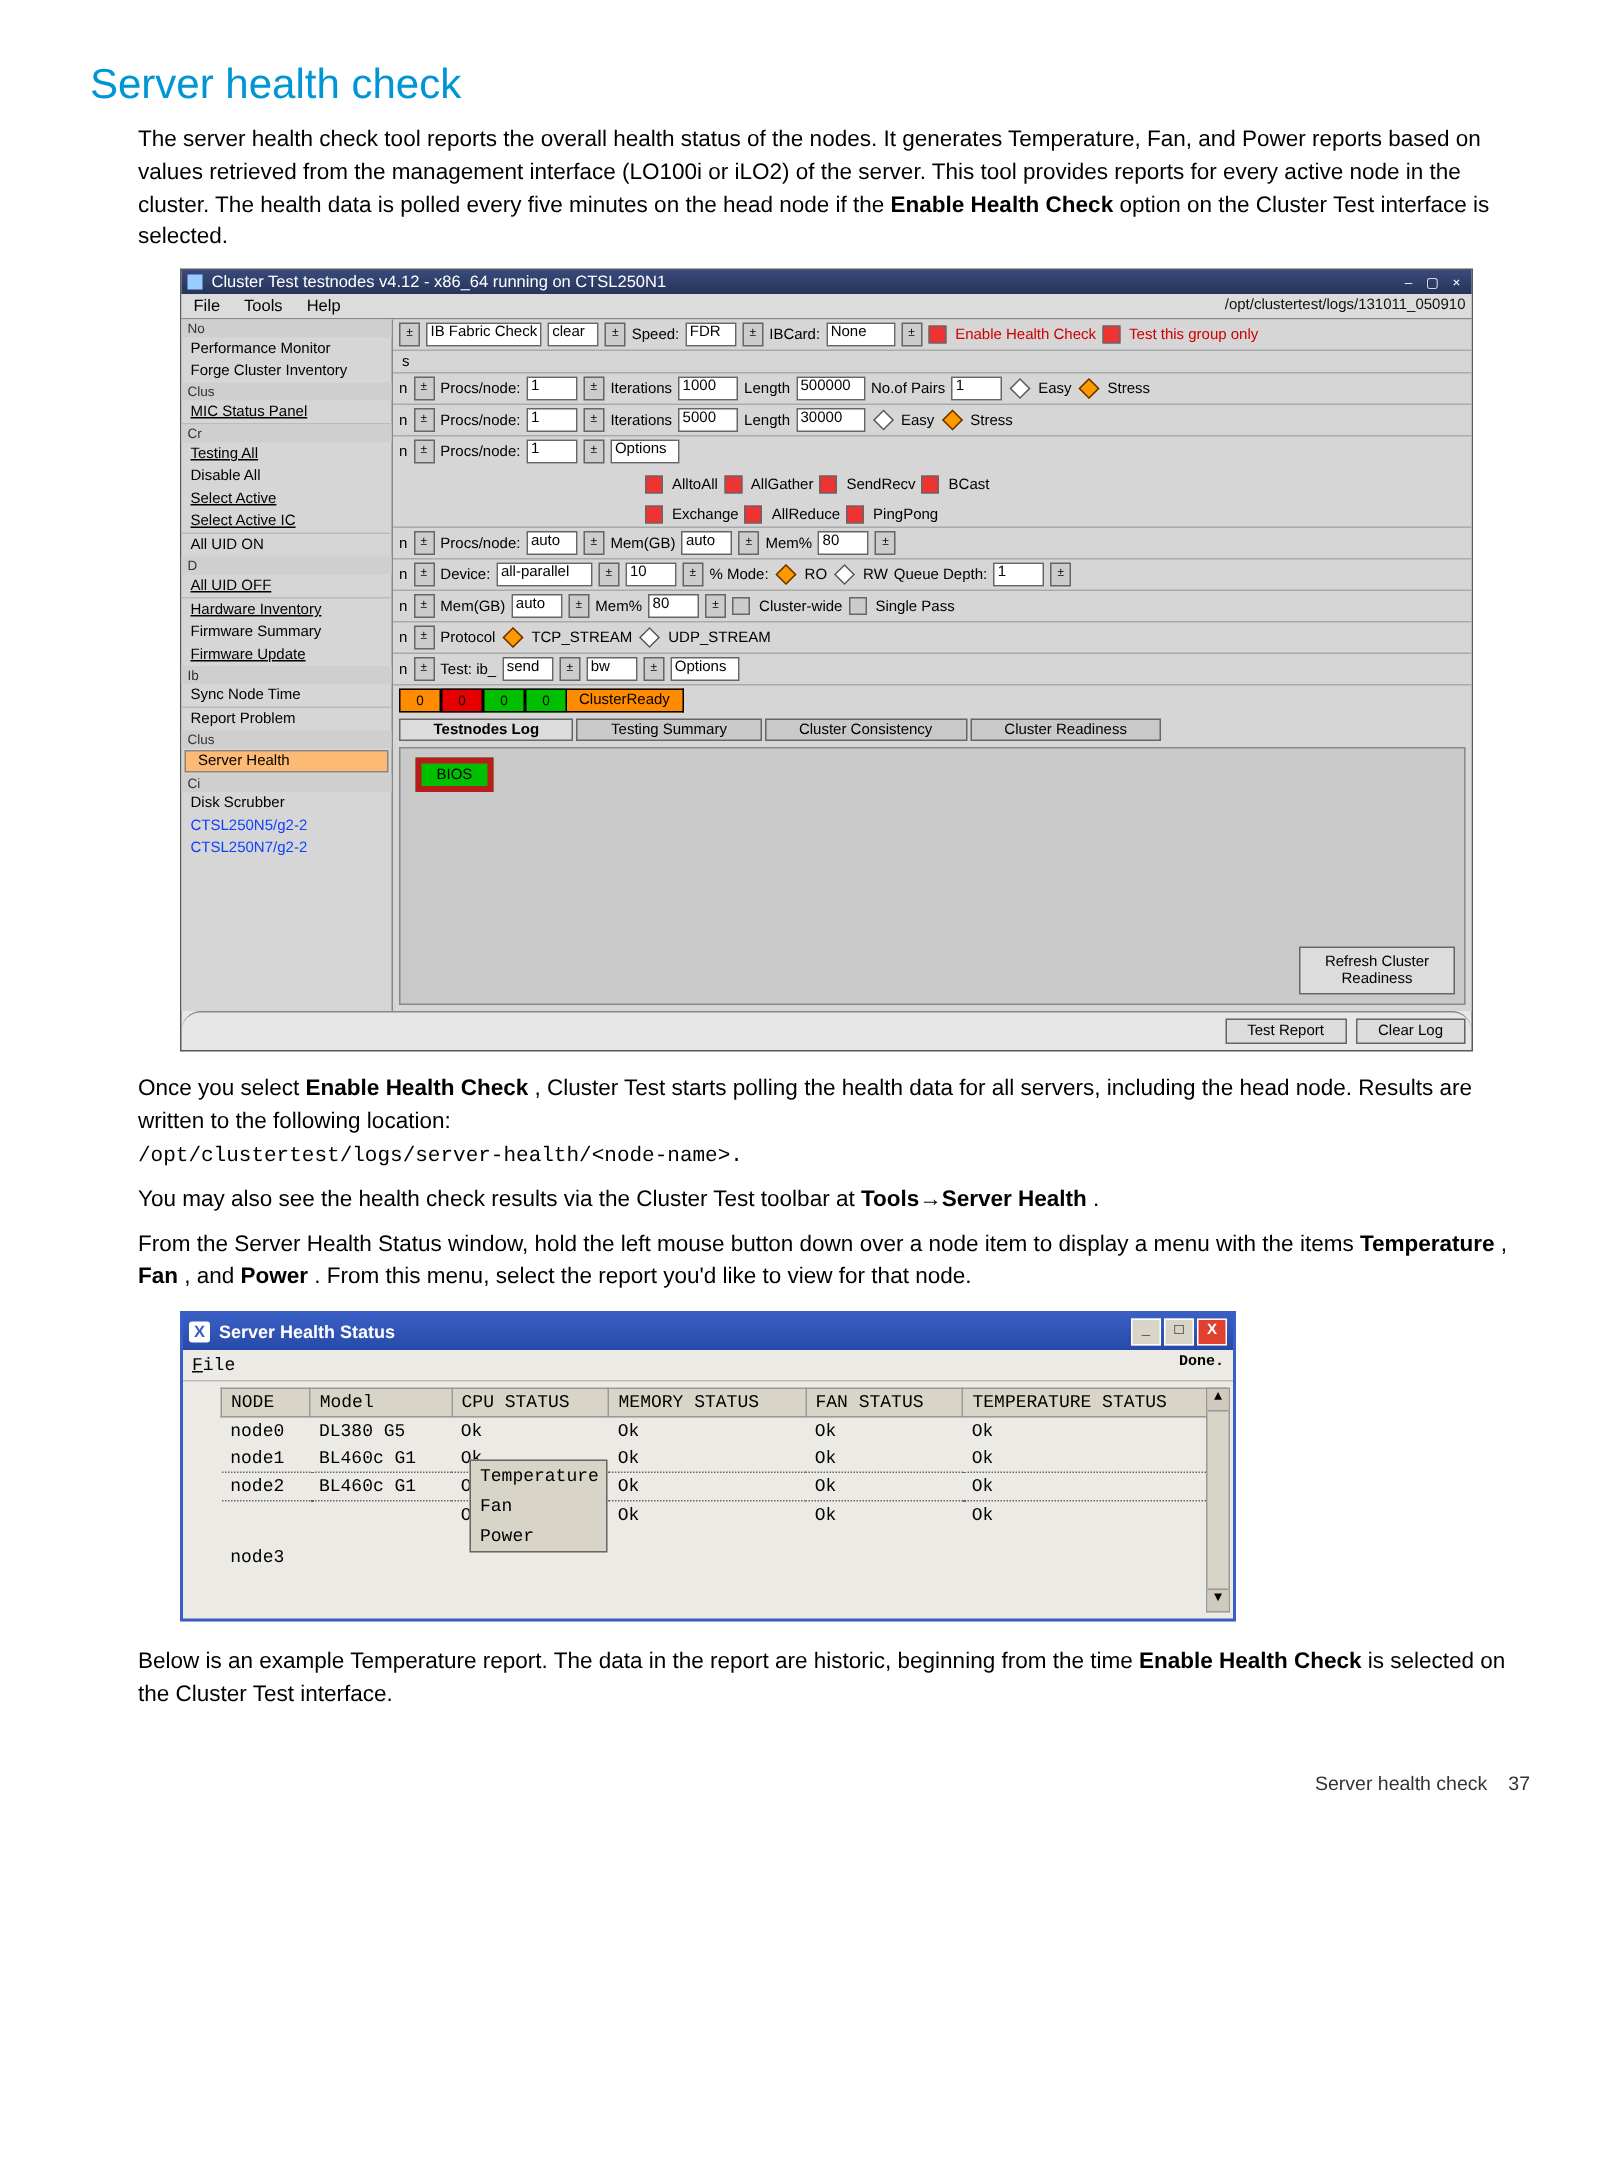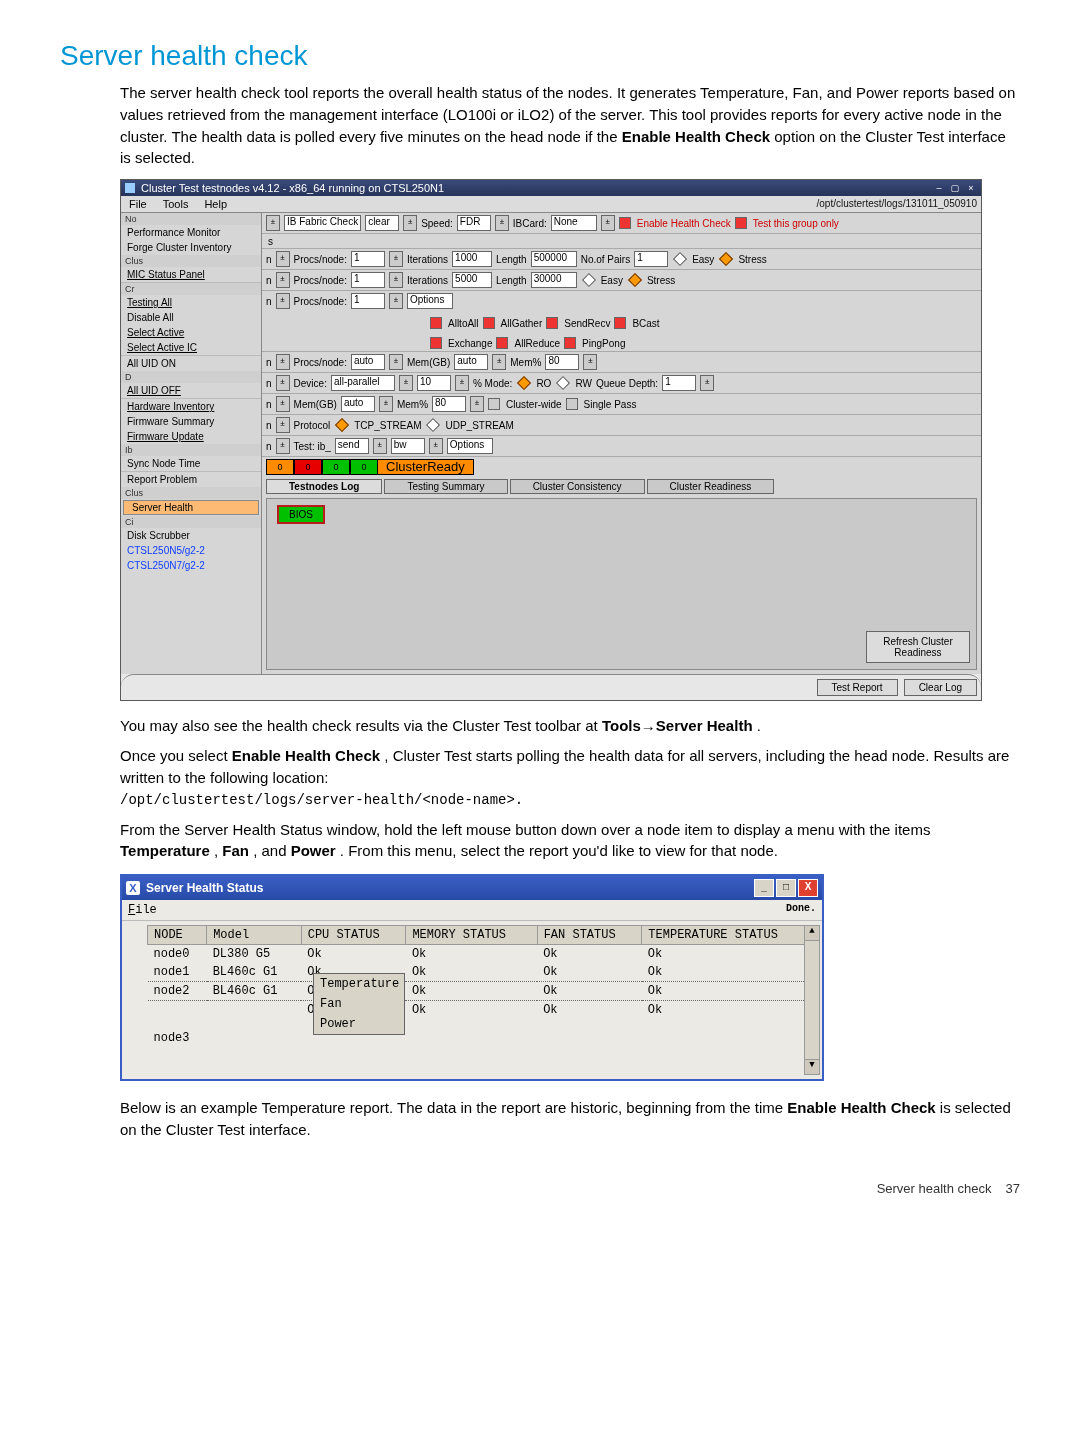--- a/index.html
+++ b/index.html
@@ -13,21 +13,21 @@
     background: #fff;
   }
   h1.page-title {
     font-family: Arial, Helvetica, sans-serif;
     font-weight: normal;
     font-size: 28px;
     color: #0096d6;
     margin: 0 0 10px 0;
   }
   .body-text {
-    margin-left: 60px;
+    margin-left: 32px;
     line-height: 1.45;
     font-size: 15px;
   }
   .body-text p { margin: 8px 0; }
   .mono { font-family: "Courier New", monospace; font-size: 14px; }
   b { font-weight: bold; }
 
   
   .win {
     margin: 10px 60px 14px 60px;
@@ -76,30 +76,30 @@
   .diamond { width:8px;height:8px;display:inline-block;transform:rotate(45deg);margin:0 3px;vertical-align:middle; }
   .diamond.orange { background:#f90;border:1px solid #630; }
   .diamond.empty { background:#fff;border:1px solid #555; }
   .red-txt { color:#c00; }
 
   .status-band { display:flex; align-items:center; padding:2px 4px; }
   .seg { width:26px;height:14px;border:1px solid #000;display:inline-flex;align-items:center;justify-content:center;font-size:9px; }
   .seg.r { background:#e60000;color:#000; }
   .seg.g { background:#00c000;color:#000; }
   .seg.o { background:#ff8c00;color:#000; }
-  .status-band .msg { background:#ff8c00; padding:0 8px; height:14px; font-size:13px; line-height:14px; border:1px solid #000; border-left:none; }
+  .status-band .msg { background:#ff8c00; padding:0 8px; height:14px; font-size:10px; line-height:14px; border:1px solid #000; border-left:none; }
 
   .tabs-row { display:flex; gap:2px; padding:2px 4px; }
   .tab { border:1px solid #666;background:#c9c9c9;padding:1px 22px;font-size:10px; }
   .tab.sel { background:#dcdcdc; font-weight:bold; }
 
   .log-area {
     margin:2px 4px 4px 4px; height:170px; background:#c9c9c9; border:1px solid #888; position:relative;
   }
-  .bios-btn { position:absolute; top:6px; left:10px; background:#00c000; border:2px solid #b91c1c; padding:2px 10px; font-size:10px; }
+  .bios-btn { position:absolute; top:6px; left:10px; background:#00c000; border:4px solid #b91c1c; padding:2px 10px; font-size:10px; }
   .refresh-btn { position:absolute; bottom:6px; right:6px; border:1px solid #666;background:#dcdcdc;padding:4px 6px;font-size:10px;width:90px;text-align:center; }
 
   .footer-bar { display:flex; justify-content:flex-end; gap:6px; padding:4px; border-top:1px solid #888;border-radius:13px; }
   .footer-bar .fbtn { border:1px solid #666;background:#dcdcdc;padding:2px 14px;font-size:10px; }
 
   
   .win2 {
     margin: 12px 60px 16px 60px;
     width: 700px;
     border: 2px solid #3a5fc4;
@@ -423,29 +423,29 @@
     </div>
   </div>
   <div class="footer-bar">
     <div class="fbtn">Test Report</div>
     <div class="fbtn">Clear Log</div>
   </div>
 </div>
 
 <div class="body-text">
   <p>
-    <span>You may also see the health check results via the Cluster Test toolbar at </span>
-    <b>Tools→Server Health</b>
-    <span>.</span>
-  </p>
-  <p>
     <span>Once you select </span>
     <b>Enable Health Check</b>
     <span>, Cluster Test starts polling the health data for all servers, including the head node. Results are written to the following location:</span><br>
     <span class="mono">/opt/clustertest/logs/server-health/&lt;node-name&gt;.</span>
+  </p>
+  <p>
+    <span>You may also see the health check results via the Cluster Test toolbar at </span>
+    <b>Tools→Server Health</b>
+    <span>.</span>
   </p>
   <p>
     <span>From the Server Health Status window, hold the left mouse button down over a node item to display a menu with the items </span>
     <b>Temperature</b>
     <span>, </span>
     <b>Fan</b>
     <span>, and </span>
     <b>Power</b>
     <span>. From this menu, select the report you'd like to view for that node.</span>
   </p>

